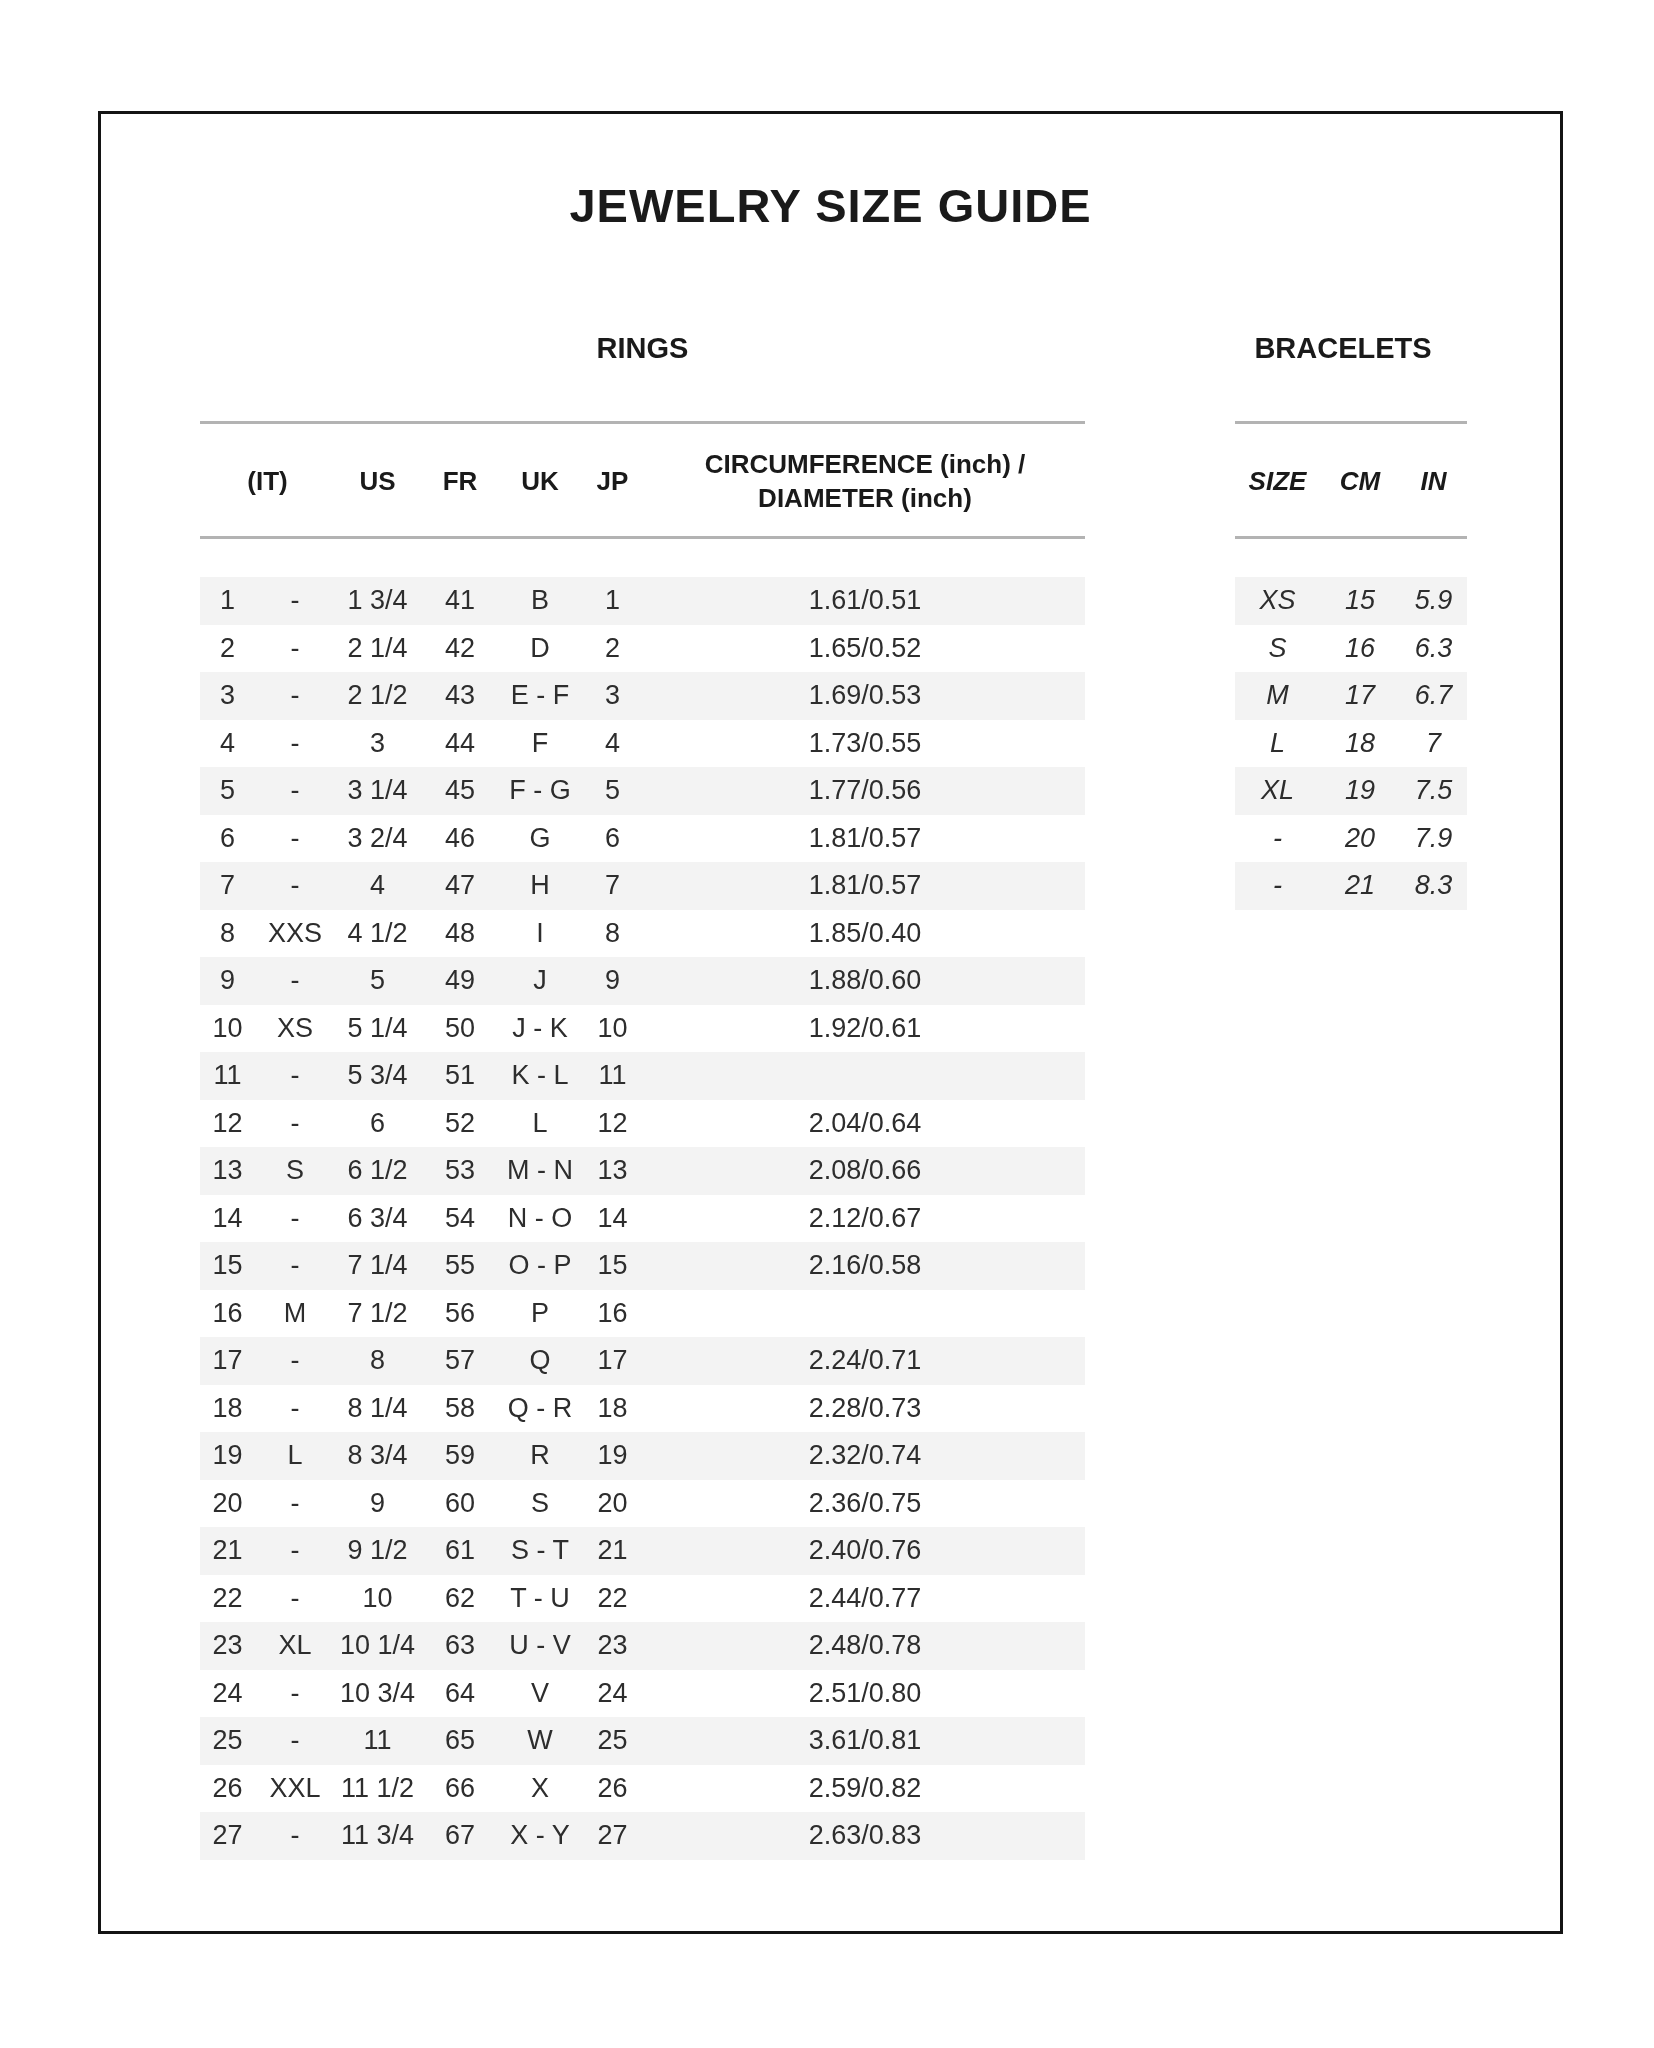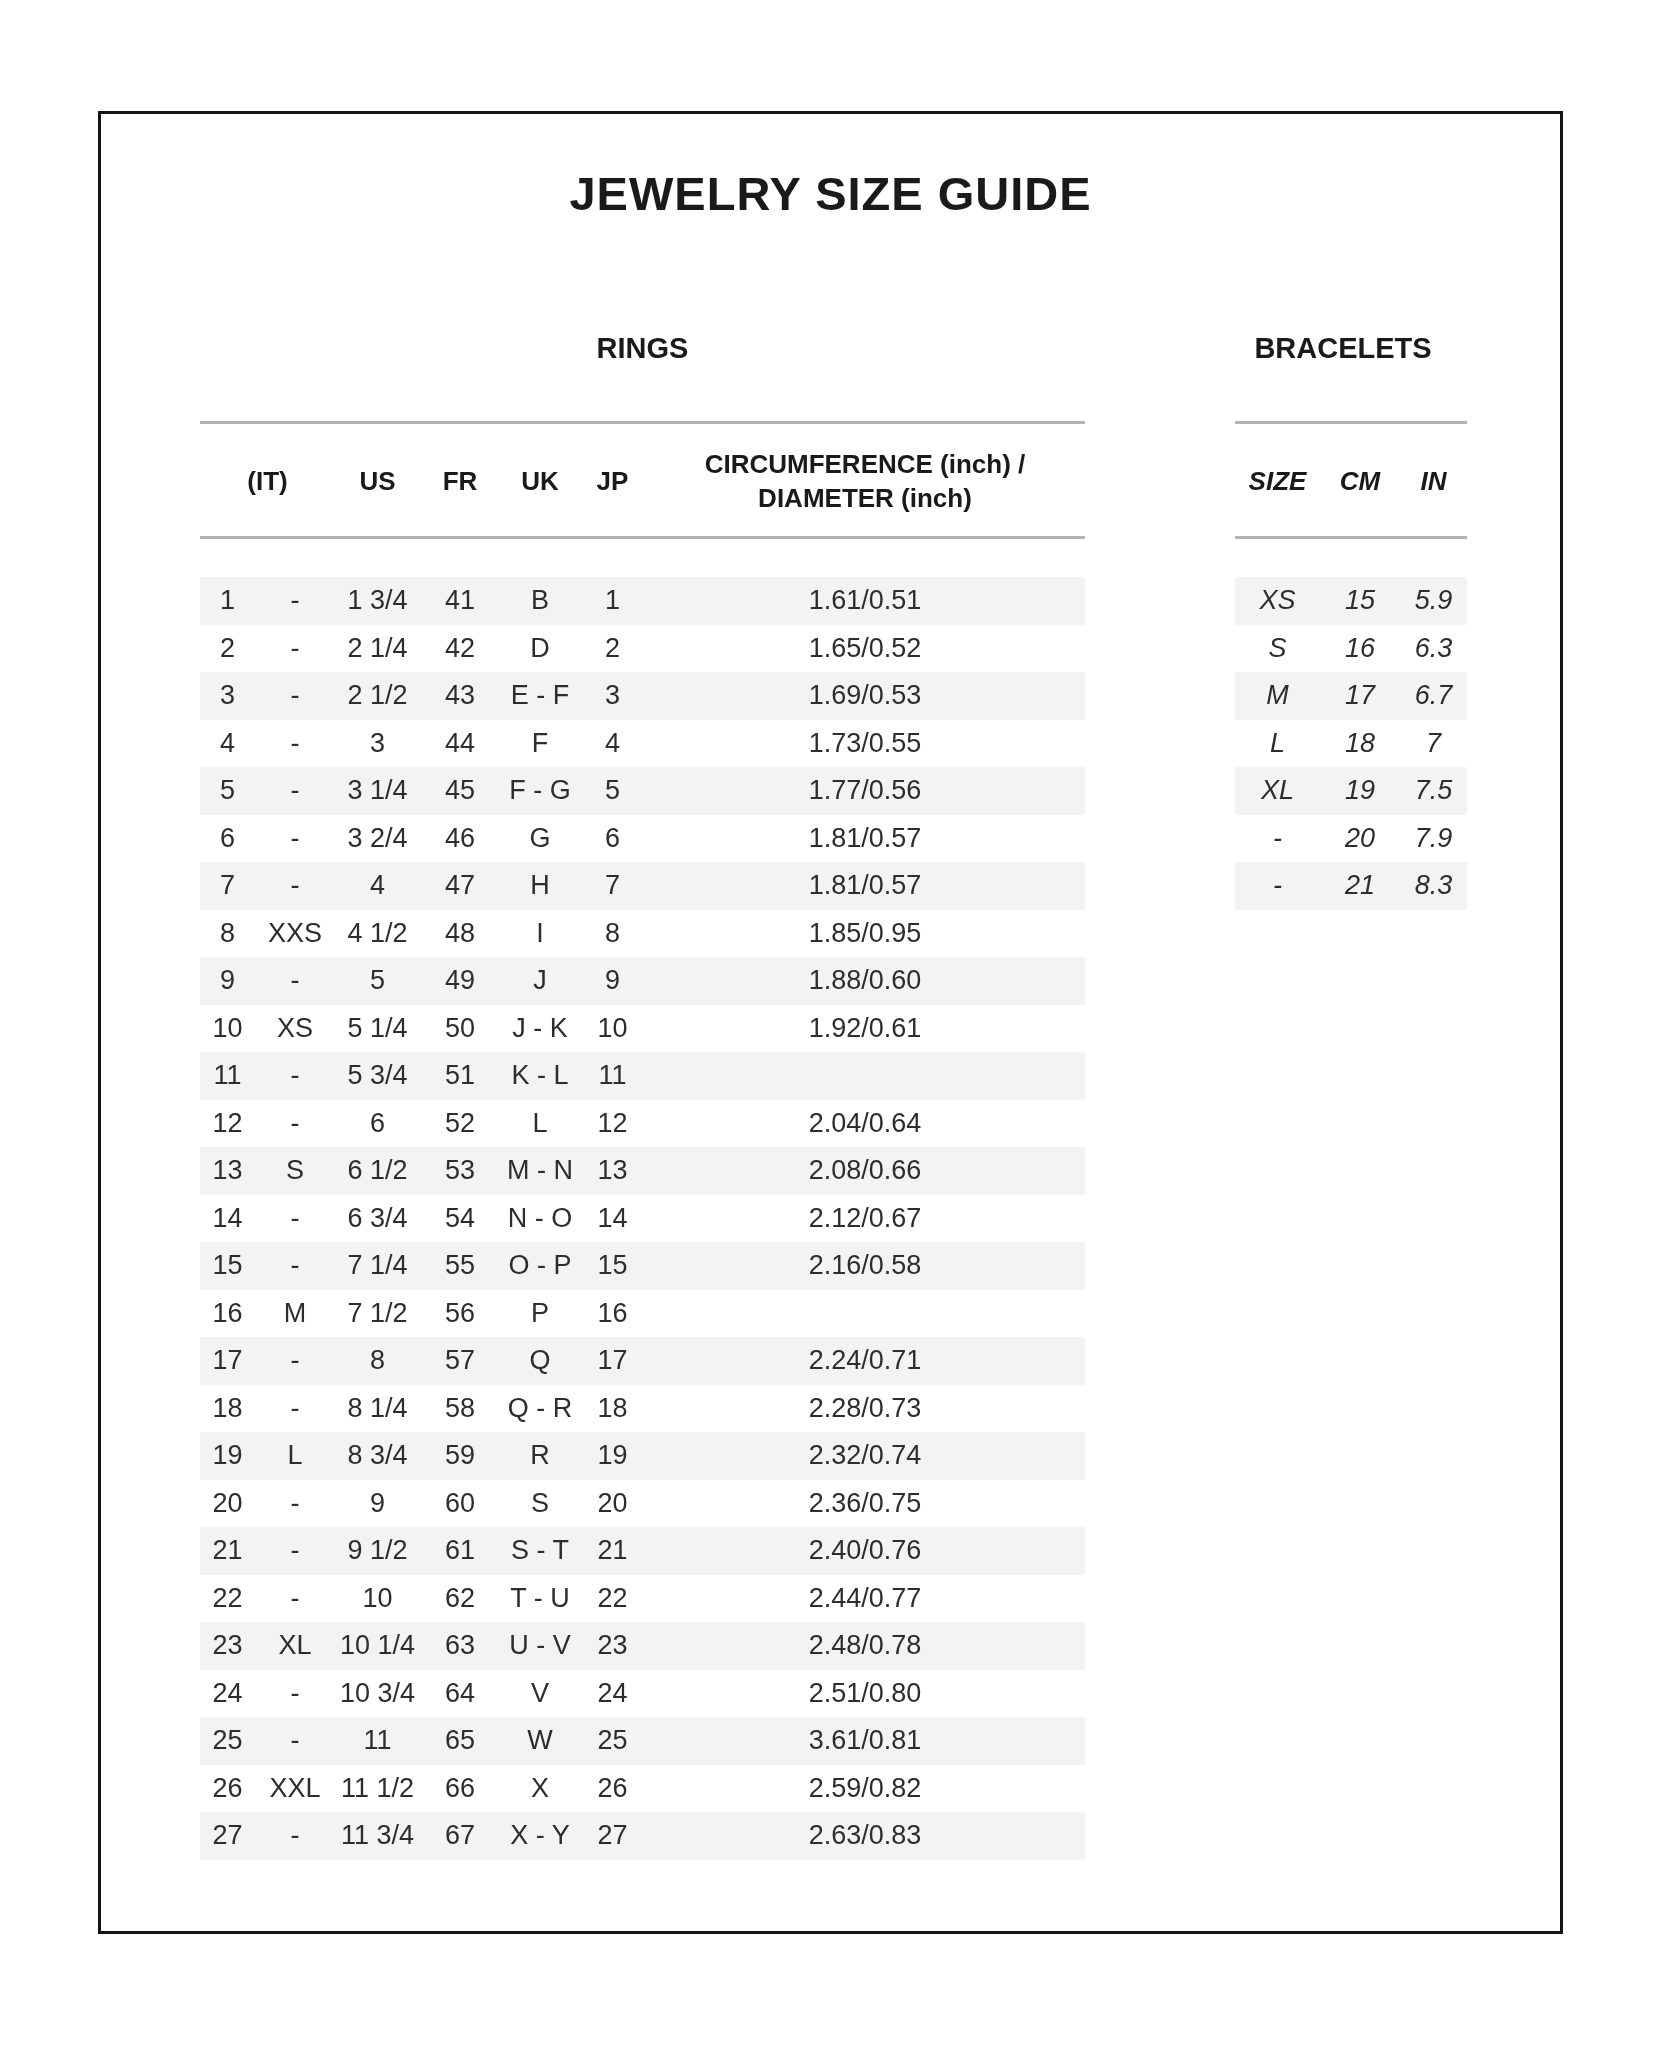--- a/index.html
+++ b/index.html
@@ -12,21 +12,21 @@
   }
   .frame {
     position:absolute;
     left:98px; top:111px;
     width:1459px; height:1817px;
     border:3px solid var(--frame_border,#141414);
     background:var(--page_bg,#ffffff);
   }
   .title {
     position:absolute; left:0; right:0; top:52px;
-    margin:0;
+    margin:12px;
     text-align:center;
     font-size:47px; font-weight:bold;
     letter-spacing:1px;
     color:var(--heading,#1a1a1a);
   }
   .section-label {
     position:absolute;
     text-align:center;
     font-size:29px; font-weight:bold;
     color:var(--heading,#1a1a1a);
@@ -155,21 +155,21 @@
             <div class="tcell">7</div>
             <div class="tcell">1.81/0.57</div>
           </div>
           <div class="trow">
             <div class="tcell">8</div>
             <div class="tcell">XXS</div>
             <div class="tcell">4 1/2</div>
             <div class="tcell">48</div>
             <div class="tcell">I</div>
             <div class="tcell">8</div>
-            <div class="tcell">1.85/0.95</div>
+            <div class="tcell">1.85/0.40</div>
           </div>
           <div class="trow stripe">
             <div class="tcell">9</div>
             <div class="tcell">-</div>
             <div class="tcell">5</div>
             <div class="tcell">49</div>
             <div class="tcell">J</div>
             <div class="tcell">9</div>
             <div class="tcell">1.88/0.60</div>
           </div>

